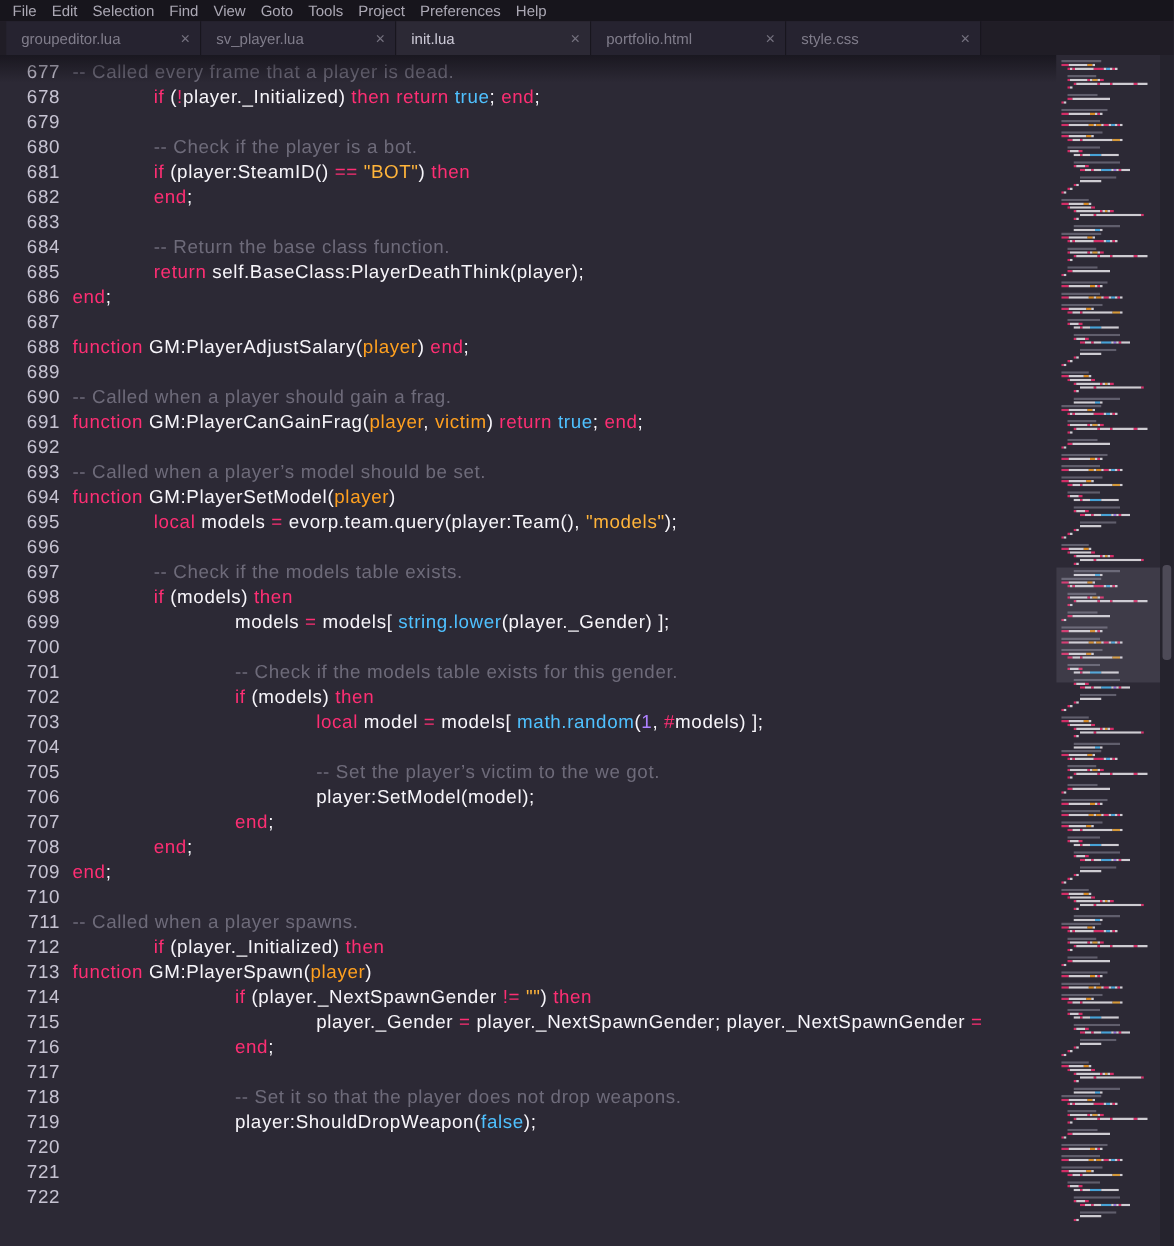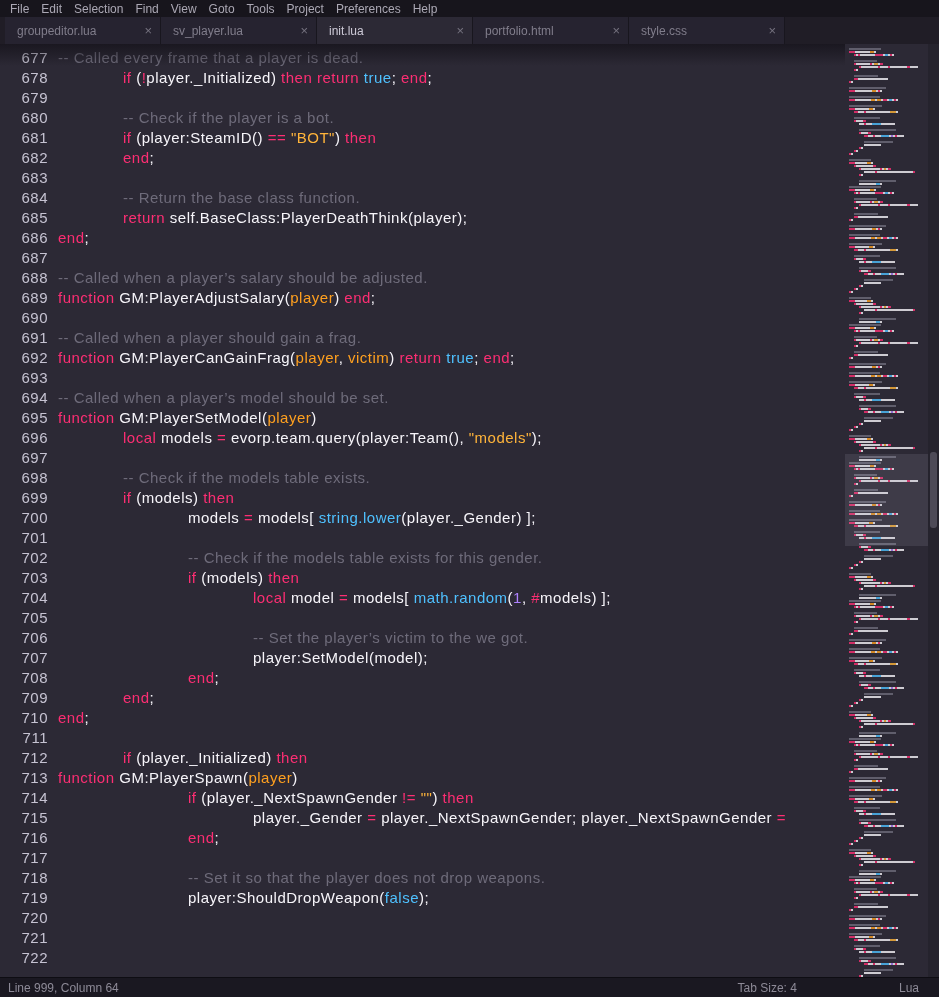--- a/index.html
+++ b/index.html
@@ -152,21 +152,20 @@
         <div class="cl" style="padding-left: 65px;"><span class="tk-kw">if</span><span class="tk-tx"> (</span><span class="tk-kw">!</span><span class="tk-tx">player._Initialized) </span><span class="tk-kw">then return</span><span class="tk-tx"> </span><span class="tk-bl">true</span><span class="tk-tx">; </span><span class="tk-kw">end</span><span class="tk-tx">;</span></div>
         <div class="cl" style="padding-left: 0px;"></div>
         <div class="cl" style="padding-left: 65px;"><span class="tk-cm">-- Check if the player is a bot.</span></div>
         <div class="cl" style="padding-left: 65px;"><span class="tk-kw">if</span><span class="tk-tx"> (player:SteamID() </span><span class="tk-kw">==</span><span class="tk-tx"> </span><span class="tk-st">"BOT"</span><span class="tk-tx">) </span><span class="tk-kw">then</span></div>
         <div class="cl" style="padding-left: 65px;"><span class="tk-kw">end</span><span class="tk-tx">;</span></div>
         <div class="cl" style="padding-left: 0px;"></div>
         <div class="cl" style="padding-left: 65px;"><span class="tk-cm">-- Return the base class function.</span></div>
         <div class="cl" style="padding-left: 65px;"><span class="tk-kw">return</span><span class="tk-tx"> self.BaseClass:PlayerDeathThink(player);</span></div>
         <div class="cl" style="padding-left: 0px;"><span class="tk-kw">end</span><span class="tk-tx">;</span></div>
         <div class="cl" style="padding-left: 0px;"></div>
-        <div class="cl" style="padding-left: 0px;"><span class="tk-cm">-- Called when a player’s salary should be adjusted.</span></div>
         <div class="cl" style="padding-left: 0px;"><span class="tk-kw">function</span><span class="tk-tx"> GM:PlayerAdjustSalary(</span><span class="tk-or">player</span><span class="tk-tx">) </span><span class="tk-kw">end</span><span class="tk-tx">;</span></div>
         <div class="cl" style="padding-left: 0px;"></div>
         <div class="cl" style="padding-left: 0px;"><span class="tk-cm">-- Called when a player should gain a frag.</span></div>
         <div class="cl" style="padding-left: 0px;"><span class="tk-kw">function</span><span class="tk-tx"> GM:PlayerCanGainFrag(</span><span class="tk-or">player</span><span class="tk-tx">, </span><span class="tk-or">victim</span><span class="tk-tx">) </span><span class="tk-kw">return</span><span class="tk-tx"> </span><span class="tk-bl">true</span><span class="tk-tx">; </span><span class="tk-kw">end</span><span class="tk-tx">;</span></div>
         <div class="cl" style="padding-left: 0px;"></div>
         <div class="cl" style="padding-left: 0px;"><span class="tk-cm">-- Called when a player’s model should be set.</span></div>
         <div class="cl" style="padding-left: 0px;"><span class="tk-kw">function</span><span class="tk-tx"> GM:PlayerSetModel(</span><span class="tk-or">player</span><span class="tk-tx">)</span></div>
         <div class="cl" style="padding-left: 65px;"><span class="tk-kw">local</span><span class="tk-tx"> models </span><span class="tk-kw">=</span><span class="tk-tx"> evorp.team.query(player:Team(), </span><span class="tk-st">"models"</span><span class="tk-tx">);</span></div>
         <div class="cl" style="padding-left: 0px;"></div>
         <div class="cl" style="padding-left: 65px;"><span class="tk-cm">-- Check if the models table exists.</span></div>
@@ -176,20 +175,21 @@
         <div class="cl" style="padding-left: 130px;"><span class="tk-cm">-- Check if the models table exists for this gender.</span></div>
         <div class="cl" style="padding-left: 130px;"><span class="tk-kw">if</span><span class="tk-tx"> (models) </span><span class="tk-kw">then</span></div>
         <div class="cl" style="padding-left: 195px;"><span class="tk-kw">local</span><span class="tk-tx"> model </span><span class="tk-kw">=</span><span class="tk-tx"> models[ </span><span class="tk-bl">math.random</span><span class="tk-tx">(</span><span class="tk-nu">1</span><span class="tk-tx">, </span><span class="tk-kw">#</span><span class="tk-tx">models) ];</span></div>
         <div class="cl" style="padding-left: 0px;"></div>
         <div class="cl" style="padding-left: 195px;"><span class="tk-cm">-- Set the player’s victim to the we got.</span></div>
         <div class="cl" style="padding-left: 195px;"><span class="tk-tx">player:SetModel(model);</span></div>
         <div class="cl" style="padding-left: 130px;"><span class="tk-kw">end</span><span class="tk-tx">;</span></div>
         <div class="cl" style="padding-left: 65px;"><span class="tk-kw">end</span><span class="tk-tx">;</span></div>
         <div class="cl" style="padding-left: 0px;"><span class="tk-kw">end</span><span class="tk-tx">;</span></div>
         <div class="cl" style="padding-left: 0px;"></div>
+        <div class="cl" style="padding-left: 0px;"><span class="tk-cm">-- Called when a player spawns.</span></div>
         <div class="cl" style="padding-left: 65px;"><span class="tk-kw">if</span><span class="tk-tx"> (player._Initialized) </span><span class="tk-kw">then</span></div>
         <div class="cl" style="padding-left: 0px;"><span class="tk-kw">function</span><span class="tk-tx"> GM:PlayerSpawn(</span><span class="tk-or">player</span><span class="tk-tx">)</span></div>
         <div class="cl" style="padding-left: 130px;"><span class="tk-kw">if</span><span class="tk-tx"> (player._NextSpawnGender </span><span class="tk-kw">!=</span><span class="tk-tx"> </span><span class="tk-st">""</span><span class="tk-tx">) </span><span class="tk-kw">then</span></div>
         <div class="cl" style="padding-left: 195px;"><span class="tk-tx">player._Gender </span><span class="tk-kw">=</span><span class="tk-tx"> player._NextSpawnGender; player._NextSpawnGender </span><span class="tk-kw">=</span></div>
         <div class="cl" style="padding-left: 130px;"><span class="tk-kw">end</span><span class="tk-tx">;</span></div>
         <div class="cl" style="padding-left: 0px;"></div>
         <div class="cl" style="padding-left: 130px;"><span class="tk-cm">-- Set it so that the player does not drop weapons.</span></div>
         <div class="cl" style="padding-left: 130px;"><span class="tk-tx">player:ShouldDropWeapon(</span><span class="tk-bl">false</span><span class="tk-tx">);</span></div>
       </div>
     <div id="minimap">
@@ -1594,19 +1594,14 @@
           </div>
         </div>
       <div id="mini-viewport"></div>
     </div>
     <div id="vscroll">
       <div id="vthumb"></div>
     </div>
     <div id="tab-shadow"></div>
   </div>
 
-  <div id="statusbar">
-    <span id="status-left">Line 999, Column 64</span>
-    <span id="status-tabsize">Tab Size: 4</span>
-    <span id="status-syntax">Lua</span>
-  </div>
 
 </div>
 
 </body></html>

